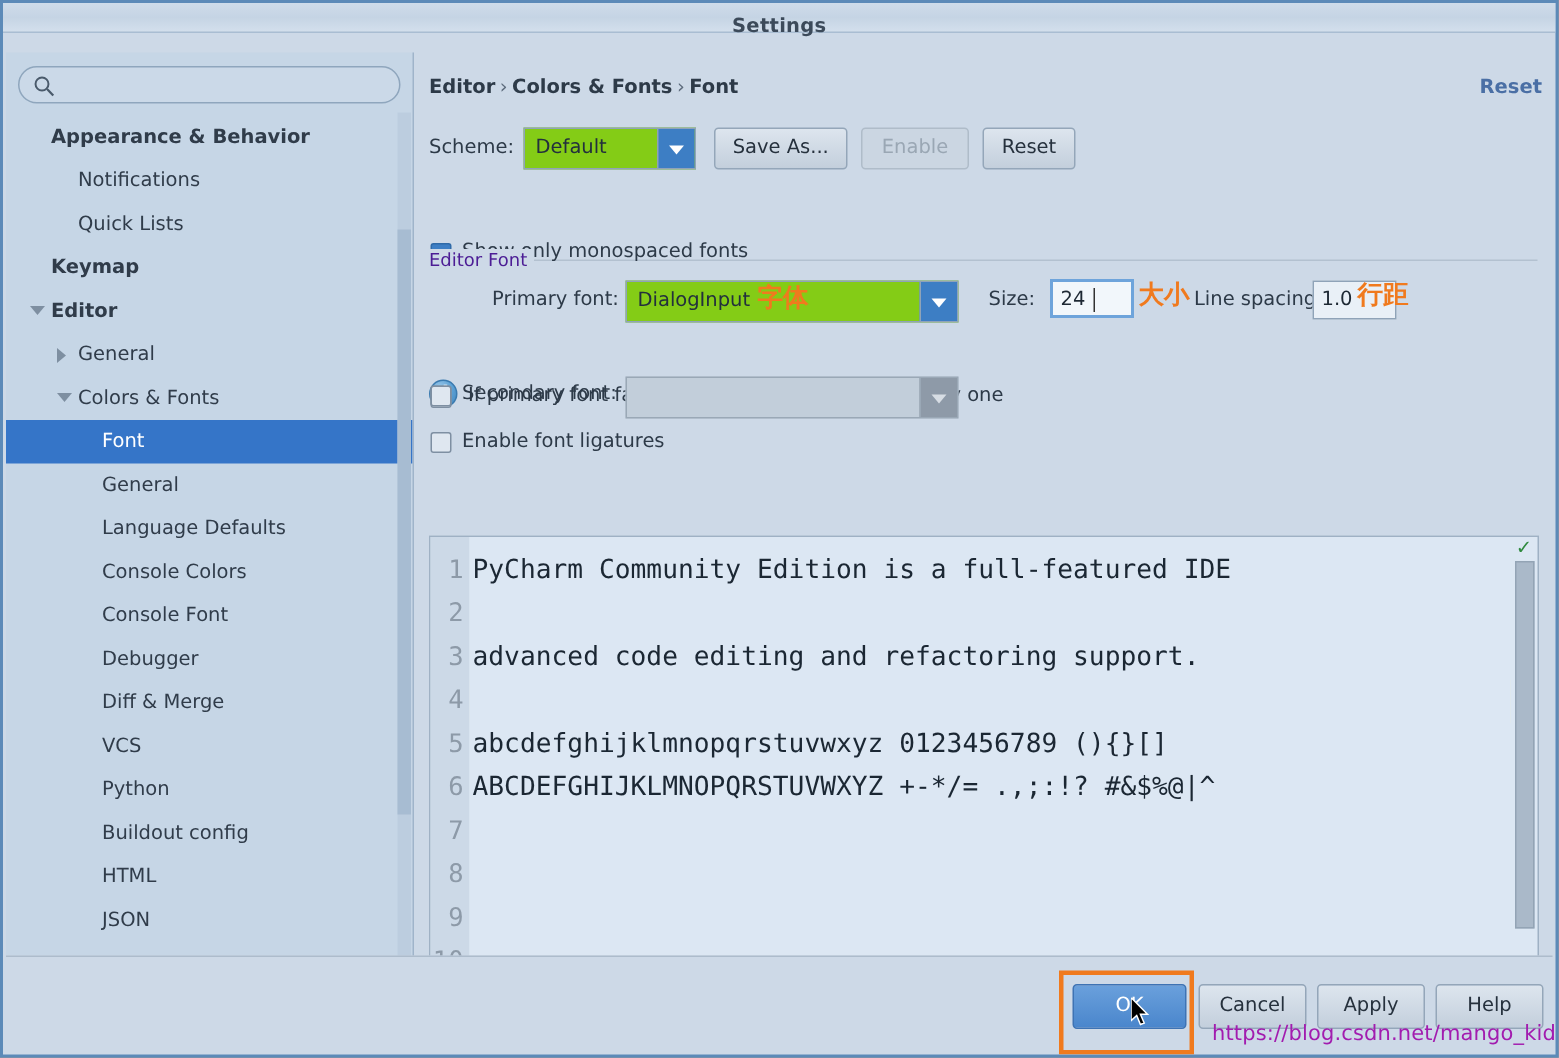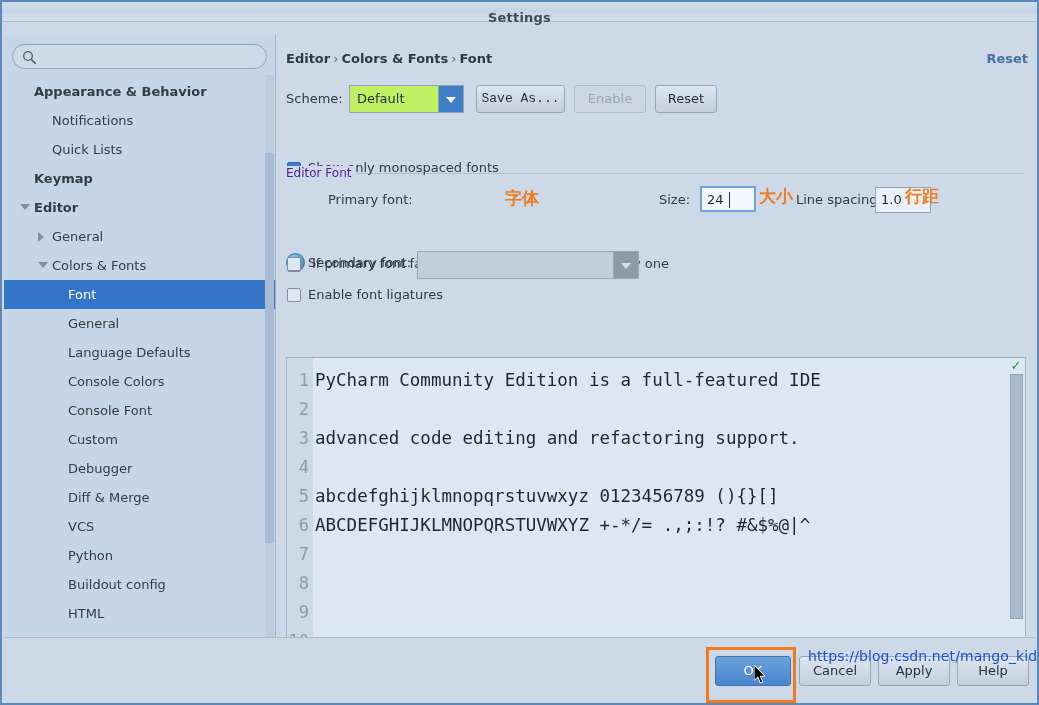--- a/index.html
+++ b/index.html
@@ -109,21 +109,21 @@
     position: absolute; right: 7px; top: 16px;
     font-size: 13px; font-weight: bold; color: #4a6fa5;
     cursor: pointer;
   }
   
   #schemeRow { position: absolute; left: 10px; top: 50px; height: 28px; }
   .lbl { font-size: 13px; color: #2d3a48; }
   #schemeRow .lbl { position: absolute; left: 0; top: 6px; }
   .combo {
     position: absolute;
-    background: #bef264;
+    background: #84cc16;
     border: 1px solid #8fa3b8;
     box-sizing: border-box;
     height: 28px;
   }
   .combo .cval {
     position: absolute; left: 7px; top: 5px;
     font-size: 13px; color: #23303d;
     white-space: nowrap;
   }
   .combo .cbtn {
@@ -272,22 +272,22 @@
     border: 1px solid #3e73b4; color: #ffffff;
   }
   #okHighlight {
     position: absolute; left: 704px; top: 645px;
     width: 90px; height: 56px;
     border: 3px solid #f07a1e;
     box-sizing: border-box;
   }
   #cursor { position: absolute; left: 752px; top: 663px; width: 13px; height: 20px; }
   #watermark {
-    position: absolute; left: 806px; top: 646px;
-    font-size: 14px; color: #1d4ed8;
+    position: absolute; left: 806px; top: 679px;
+    font-size: 14px; color: #a21caf;
     white-space: nowrap;
     letter-spacing: .1px;
   }
 </style>
 </head>
 <body>
 
 <div id="window">
 
   <div id="titlebar">
@@ -310,21 +310,20 @@
         <div class="tnode"><span class="tlabel" style="margin-left: 48px;">Quick Lists</span></div>
         <div class="tnode bold"><span class="tlabel" style="margin-left: 30px;">Keymap</span></div>
         <div class="tnode bold"><span class="arrow down" style="left: 16px;"></span><span class="tlabel" style="margin-left: 30px;">Editor</span></div>
         <div class="tnode"><span class="arrow right" style="left: 34px;"></span><span class="tlabel" style="margin-left: 48px;">General</span></div>
         <div class="tnode"><span class="arrow down" style="left: 34px;"></span><span class="tlabel" style="margin-left: 48px;">Colors &amp; Fonts</span></div>
         <div class="tnode sel"><span class="tlabel" style="margin-left: 64px;">Font</span></div>
         <div class="tnode"><span class="tlabel" style="margin-left: 64px;">General</span></div>
         <div class="tnode"><span class="tlabel" style="margin-left: 64px;">Language Defaults</span></div>
         <div class="tnode"><span class="tlabel" style="margin-left: 64px;">Console Colors</span></div>
         <div class="tnode"><span class="tlabel" style="margin-left: 64px;">Console Font</span></div>
-        <div class="tnode"><span class="tlabel" style="margin-left: 64px;">Custom</span></div>
         <div class="tnode"><span class="tlabel" style="margin-left: 64px;">Debugger</span></div>
         <div class="tnode"><span class="tlabel" style="margin-left: 64px;">Diff &amp; Merge</span></div>
         <div class="tnode"><span class="tlabel" style="margin-left: 64px;">VCS</span></div>
         <div class="tnode"><span class="tlabel" style="margin-left: 64px;">Python</span></div>
         <div class="tnode"><span class="tlabel" style="margin-left: 64px;">Buildout config</span></div>
         <div class="tnode"><span class="tlabel" style="margin-left: 64px;">HTML</span></div>
         <div class="tnode"><span class="tlabel" style="margin-left: 64px;">JSON</span></div>
       </div>
     <div id="sbScrollTrack"></div>
     <div id="sbScrollThumb"></div>
@@ -336,32 +335,36 @@
       <span>Editor</span><span class="sep">›</span><span>Colors &amp; Fonts</span><span class="sep">›</span><span>Font</span>
     </div>
     <div id="resetLink">Reset</div>
 
     <div id="schemeRow">
       <span class="lbl">Scheme:</span>
       <div class="combo" style="left:63px; top:0; width:115px;">
         <span class="cval">Default</span>
         <span class="cbtn"></span>
       </div>
-      <div class="btn" style="left:190px; top:0; width:89px;font-family:Liberation Mono, monospace;">Save As...</div>
+      <div class="btn" style="left:190px; top:0; width:89px;">Save As...</div>
       <div class="btn disabled" style="left:288px; top:0; width:72px;">Enable</div>
       <div class="btn" style="left:369px; top:0; width:62px;">Reset</div>
     </div>
 
     <div id="groupTitle">Editor Font</div>
     <div id="groupLine"></div>
 
     <div class="chk on" style="left:11px; top:127px;"></div>
     <span class="lbl" style="position:absolute; left:32px; top:125px;">Show only monospaced fonts</span>
 
     <span class="lbl" style="position:absolute; left:52px; top:157px;">Primary font:</span>
+    <div class="combo" style="left:141px; top:152px; width:222px;">
+      <span class="cval">DialogInput</span>
+      <span class="cbtn"></span>
+    </div>
     <span class="anno" style="left:229px; top:152px;">字体</span>
 
     <span class="lbl" style="position:absolute; left:383px; top:157px;">Size:</span>
     <div class="textfield focus" style="left:424px; top:151px; width:56px;">
       <span class="tval">24</span>
       <span id="caret"></span>
     </div>
     <span class="anno" style="left:483px; top:150px;">大小</span>
 
     <span class="lbl" style="position:absolute; left:520px; top:157px;">Line spacing:</span>

